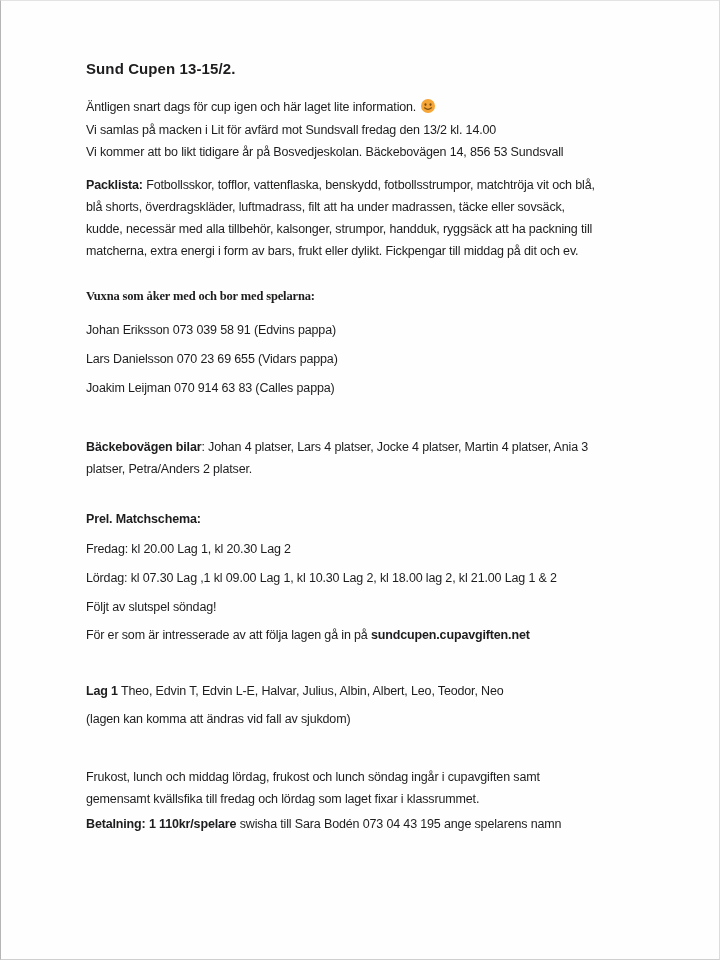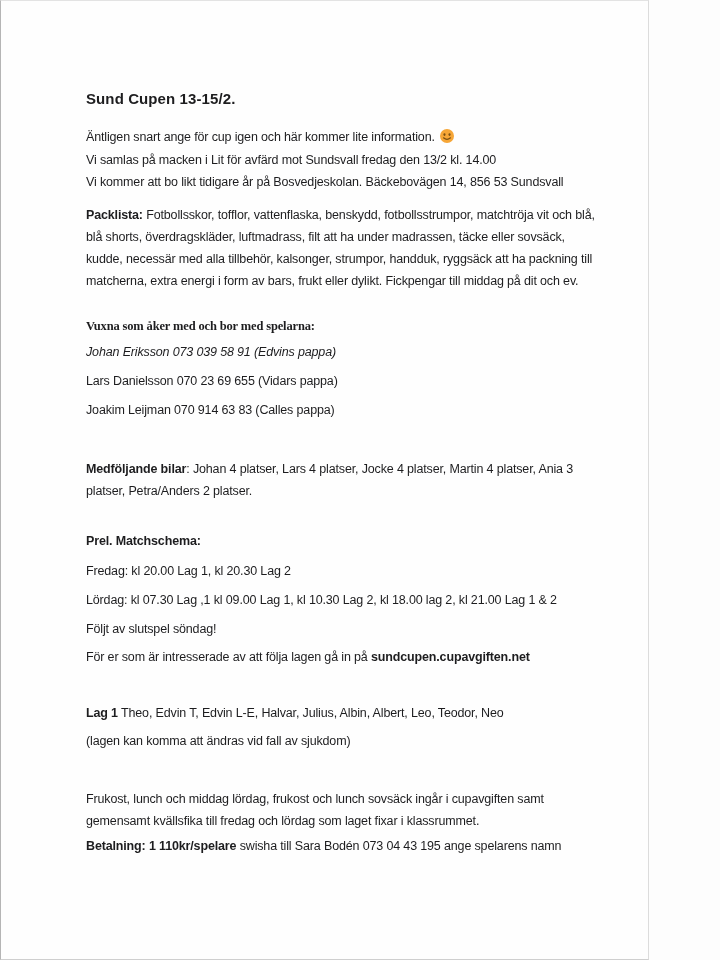--- a/index.html
+++ b/index.html
@@ -4,49 +4,49 @@
 <style>
   * { margin: 0; padding: 0; box-sizing: border-box; }
   html, body { width: 720px; height: 960px; }
   body {
     background: #fdfdfd;
     font-family: "Liberation Sans", "DejaVu Sans", sans-serif;
     color: #1d1d1f;
     overflow: hidden;
   }
   .page {
-    width: 649px;
+    width: 720px;
     height: 960px;
     background: #fefefe;
     border-left: 1px solid #b5b5b5;
     border-right: 1px solid #dcdcdc;
     border-top: 1px solid #e3e3e3;
     border-bottom: 1px solid #cfcfcf;
-    padding: 88px 55px 0 85px;
+    padding: 58px 55px 0 85px;
     filter: blur(0.25px);
   }
   .doc-title {
     font-size: 15px;
     font-weight: 700;
     line-height: 20px;
     letter-spacing: 0.1px;
   }
   .line {
     font-size: 12.5px;
     line-height: 22px;
     letter-spacing: -0.15px;
     white-space: nowrap;
   }
   .intro .line { line-height: 22.5px; }
   .b { font-weight: 700; }
   .intro        { margin-top: 17px; }
   .packlista    { margin-top: 10px; }
   .adults-head  { margin-top: 23px; font-family: Liberation Serif, serif; }
   .adult-entry  { margin-top: 7px; }
-  .adult-entry.first { margin-top: 4px; font-style: italic; }
+  .adult-entry.first { margin-top: 12px; }
   .cars         { margin-top: 37px; }
   .sched-head   { margin-top: 28px; }
   .sched-fri    { margin-top: 8px; }
   .sched-sat    { margin-top: 7px; }
   .sched-sun    { margin-top: 7px; }
   .sched-follow { margin-top: 6px; }
   .team1        { margin-top: 34px; }
   .team2        { margin-top: 7px; }
   .team-note    { margin-top: 6px; }
   .meals        { margin-top: 36px; }
@@ -59,21 +59,21 @@
   }
 </style>
 </head>
 <body>
 
 <div class="page">
 
   <div class="doc-title">Sund Cupen 13-15/2.</div>
 
   <div class="intro">
-    <div class="line"><span>Äntligen snart ange för cup igen och här kommer lite information.</span><span class="emoji"><svg width="14" height="14" viewBox="0 0 20 20">
+    <div class="line"><span>Äntligen snart dags för cup igen och här laget lite information.</span><span class="emoji"><svg width="14" height="14" viewBox="0 0 20 20">
             <circle cx="10" cy="10" r="10" fill="#f6a637"></circle>
             <ellipse cx="6.4" cy="8" rx="1.5" ry="2.1" fill="#7a4e12"></ellipse>
             <ellipse cx="13.6" cy="8" rx="1.5" ry="2.1" fill="#7a4e12"></ellipse>
             <path d="M5 12.5 Q10 17 15 12.5" stroke="#7a4e12" stroke-width="1.6" fill="none" stroke-linecap="round"></path>
           </svg></span></div>
     <div class="line">Vi samlas på macken i Lit för avfärd mot Sundsvall fredag den 13/2 kl. 14.00</div>
     <div class="line">Vi kommer att bo likt tidigare år på Bosvedjeskolan. Bäckebovägen 14, 856 53 Sundsvall</div>
   </div>
 
   <div class="packlista">
@@ -82,33 +82,33 @@
     <div class="line">kudde, necessär med alla tillbehör, kalsonger, strumpor, handduk, ryggsäck att ha packning till</div>
     <div class="line">matcherna, extra energi i form av bars, frukt eller dylikt. Fickpengar till middag på dit och ev.</div>
   </div>
 
   <div class="line b adults-head">Vuxna som åker med och bor med spelarna:</div>
   <div class="line adult-entry first">Johan Eriksson 073 039 58 91 (Edvins pappa)</div>
   <div class="line adult-entry">Lars Danielsson 070 23 69 655 (Vidars pappa)</div>
   <div class="line adult-entry">Joakim Leijman 070 914 63 83 (Calles pappa)</div>
 
   <div class="cars">
-    <div class="line"><span class="b">Medföljande bilar</span><span>: Johan 4 platser, Lars 4 platser, Jocke 4 platser, Martin 4 platser, Ania 3</span></div>
+    <div class="line"><span class="b">Bäckebovägen bilar</span><span>: Johan 4 platser, Lars 4 platser, Jocke 4 platser, Martin 4 platser, Ania 3</span></div>
     <div class="line">platser, Petra/Anders 2 platser.</div>
   </div>
 
   <div class="line b sched-head">Prel. Matchschema:</div>
   <div class="line sched-fri">Fredag: kl 20.00 Lag 1, kl 20.30 Lag 2</div>
   <div class="line sched-sat">Lördag: kl 07.30 Lag ,1 kl 09.00 Lag 1, kl 10.30 Lag 2, kl 18.00 lag 2, kl 21.00 Lag 1 &amp; 2</div>
   <div class="line sched-sun">Följt av slutspel söndag!</div>
   <div class="line sched-follow"><span>För er som är intresserade av att följa lagen gå in på </span><span class="b">sundcupen.cupavgiften.net</span></div>
 
   <div class="line team1"><span class="b">Lag 1</span><span> Theo, Edvin T, Edvin L-E, Halvar, Julius, Albin, Albert, Leo, Teodor, Neo</span></div>
   <div class="line team-note">(lagen kan komma att ändras vid fall av sjukdom)</div>
 
   <div class="meals">
-    <div class="line">Frukost, lunch och middag lördag, frukost och lunch sovsäck ingår i cupavgiften samt</div>
+    <div class="line">Frukost, lunch och middag lördag, frukost och lunch söndag ingår i cupavgiften samt</div>
     <div class="line">gemensamt kvällsfika till fredag och lördag som laget fixar i klassrummet.</div>
   </div>
 
   <div class="line payment"><span class="b">Betalning: 1 110kr/spelare</span><span> swisha till Sara Bodén 073 04 43 195 ange spelarens namn</span></div>
 
 </div>
 
 </body></html>

